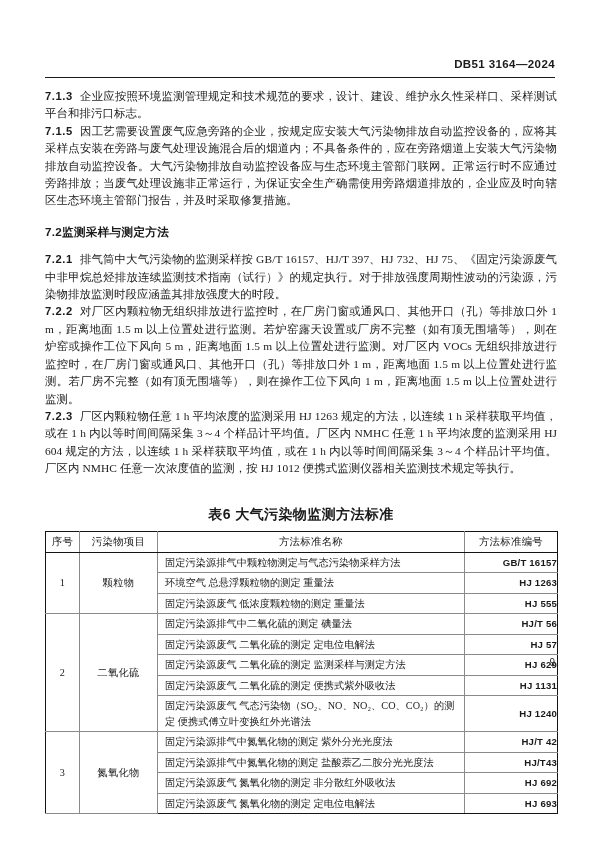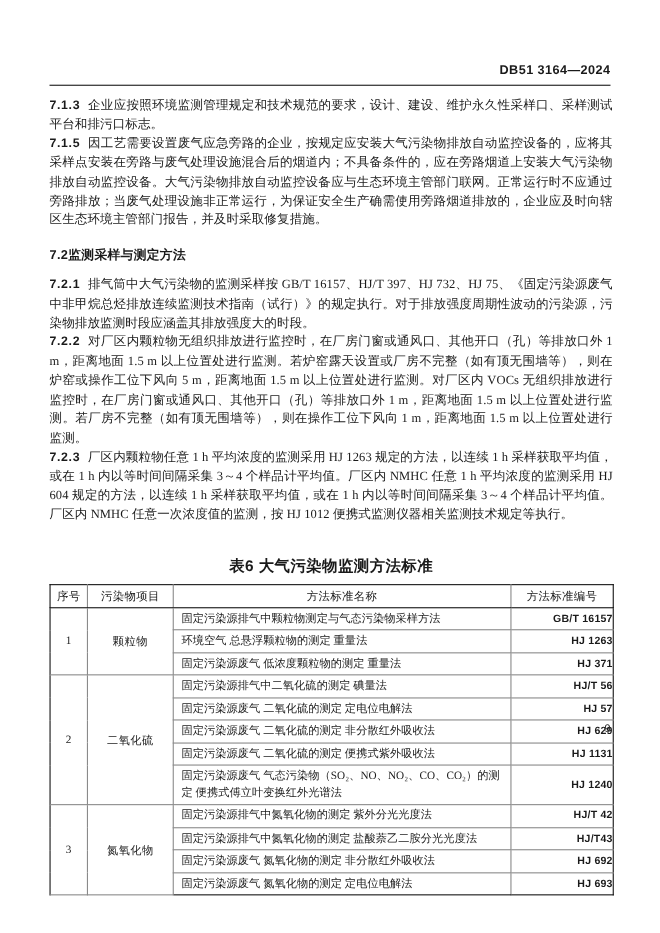--- a/index.html
+++ b/index.html
@@ -235,35 +235,35 @@
           <td class="item" rowspan="3">颗粒物</td>
           <td class="name">固定污染源排气中颗粒物测定与气态污染物采样方法</td>
           <td class="code">GB/T 16157</td>
         </tr>
         <tr class="rowh">
           <td class="name">环境空气  总悬浮颗粒物的测定  重量法</td>
           <td class="code">HJ 1263</td>
         </tr>
         <tr class="rowh">
           <td class="name">固定污染源废气  低浓度颗粒物的测定  重量法</td>
-          <td class="code">HJ 371</td>
+          <td class="code">HJ 555</td>
         </tr>
 
         <tr class="rowh">
           <td class="idx" rowspan="5">2</td>
           <td class="item" rowspan="5">二氧化硫</td>
           <td class="name">固定污染源排气中二氧化硫的测定  碘量法</td>
           <td class="code">HJ/T 56</td>
         </tr>
         <tr class="rowh">
           <td class="name">固定污染源废气  二氧化硫的测定  定电位电解法</td>
           <td class="code">HJ 57</td>
         </tr>
         <tr class="rowh">
-          <td class="name">固定污染源废气  二氧化硫的测定  非分散红外吸收法</td>
+          <td class="name">固定污染源废气  二氧化硫的测定  监测采样与测定方法</td>
           <td class="code">HJ 629</td>
         </tr>
         <tr class="rowh">
           <td class="name">固定污染源废气  二氧化硫的测定  便携式紫外吸收法</td>
           <td class="code">HJ 1131</td>
         </tr>
         <tr class="rowh2">
           <td class="name">固定污染源废气  气态污染物（SO₂、NO、NO₂、CO、CO₂）的测定  便携式傅立叶变换红外光谱法</td>
           <td class="code">HJ 1240</td>
         </tr>

